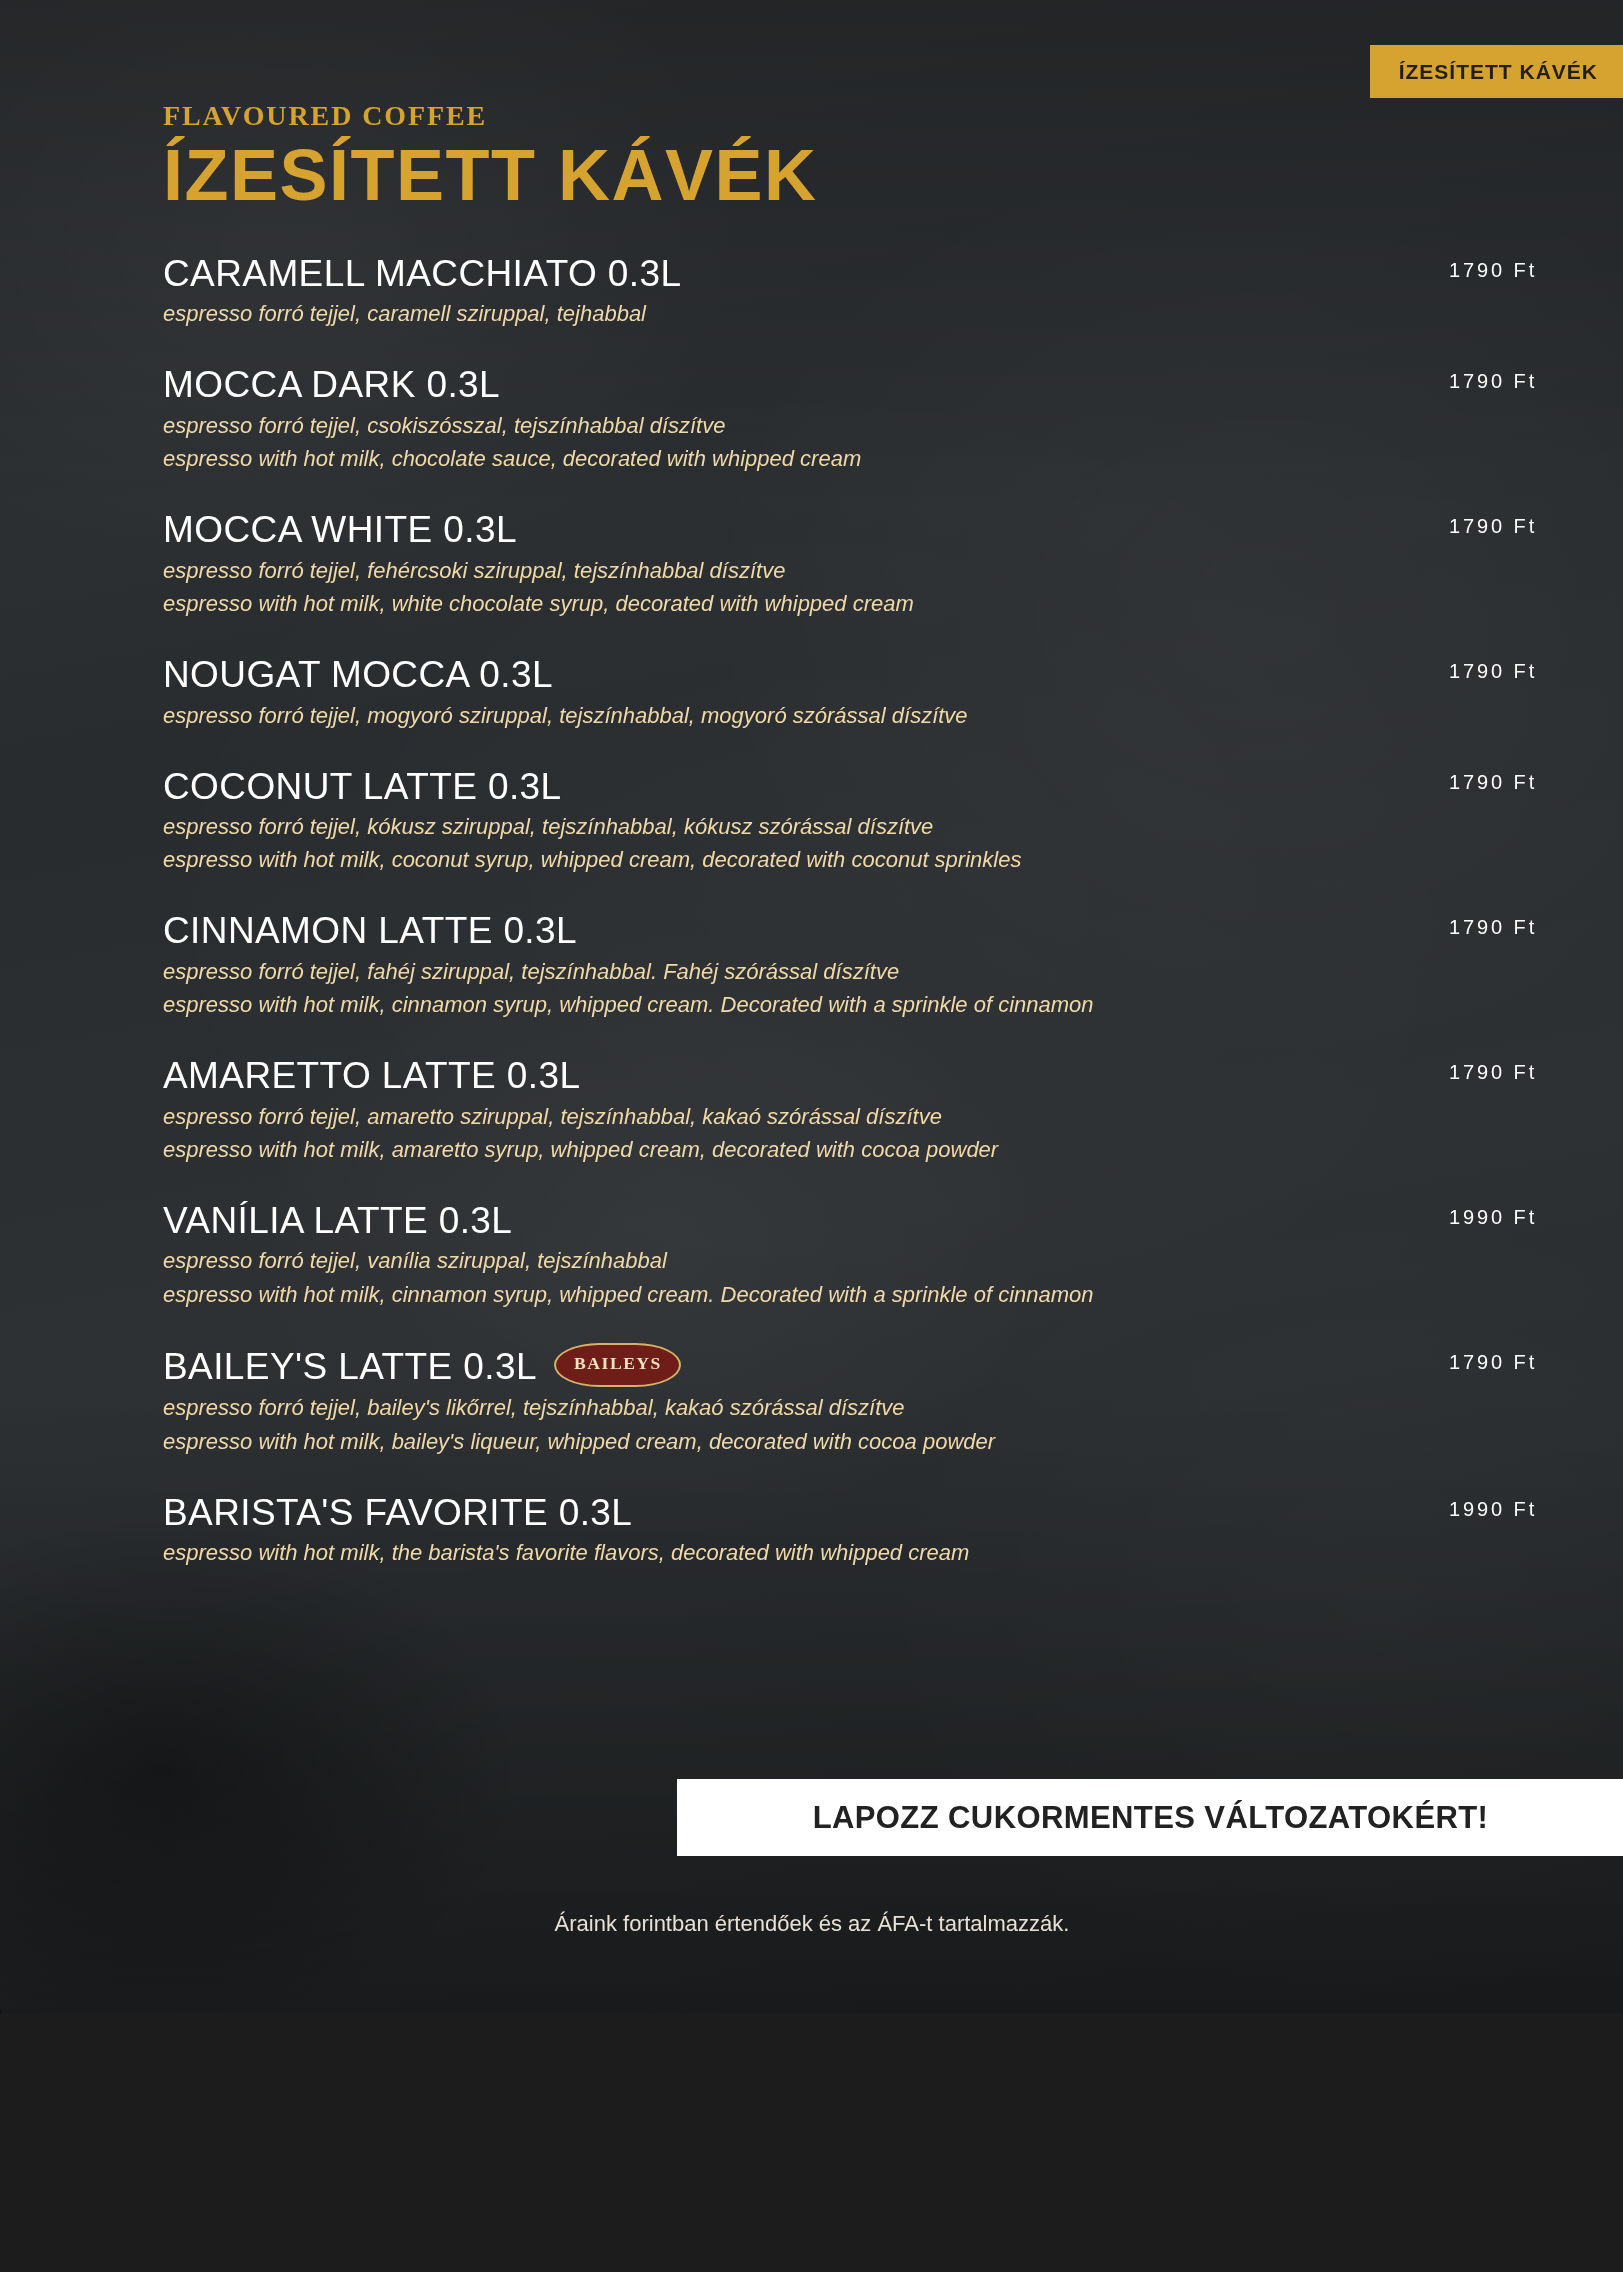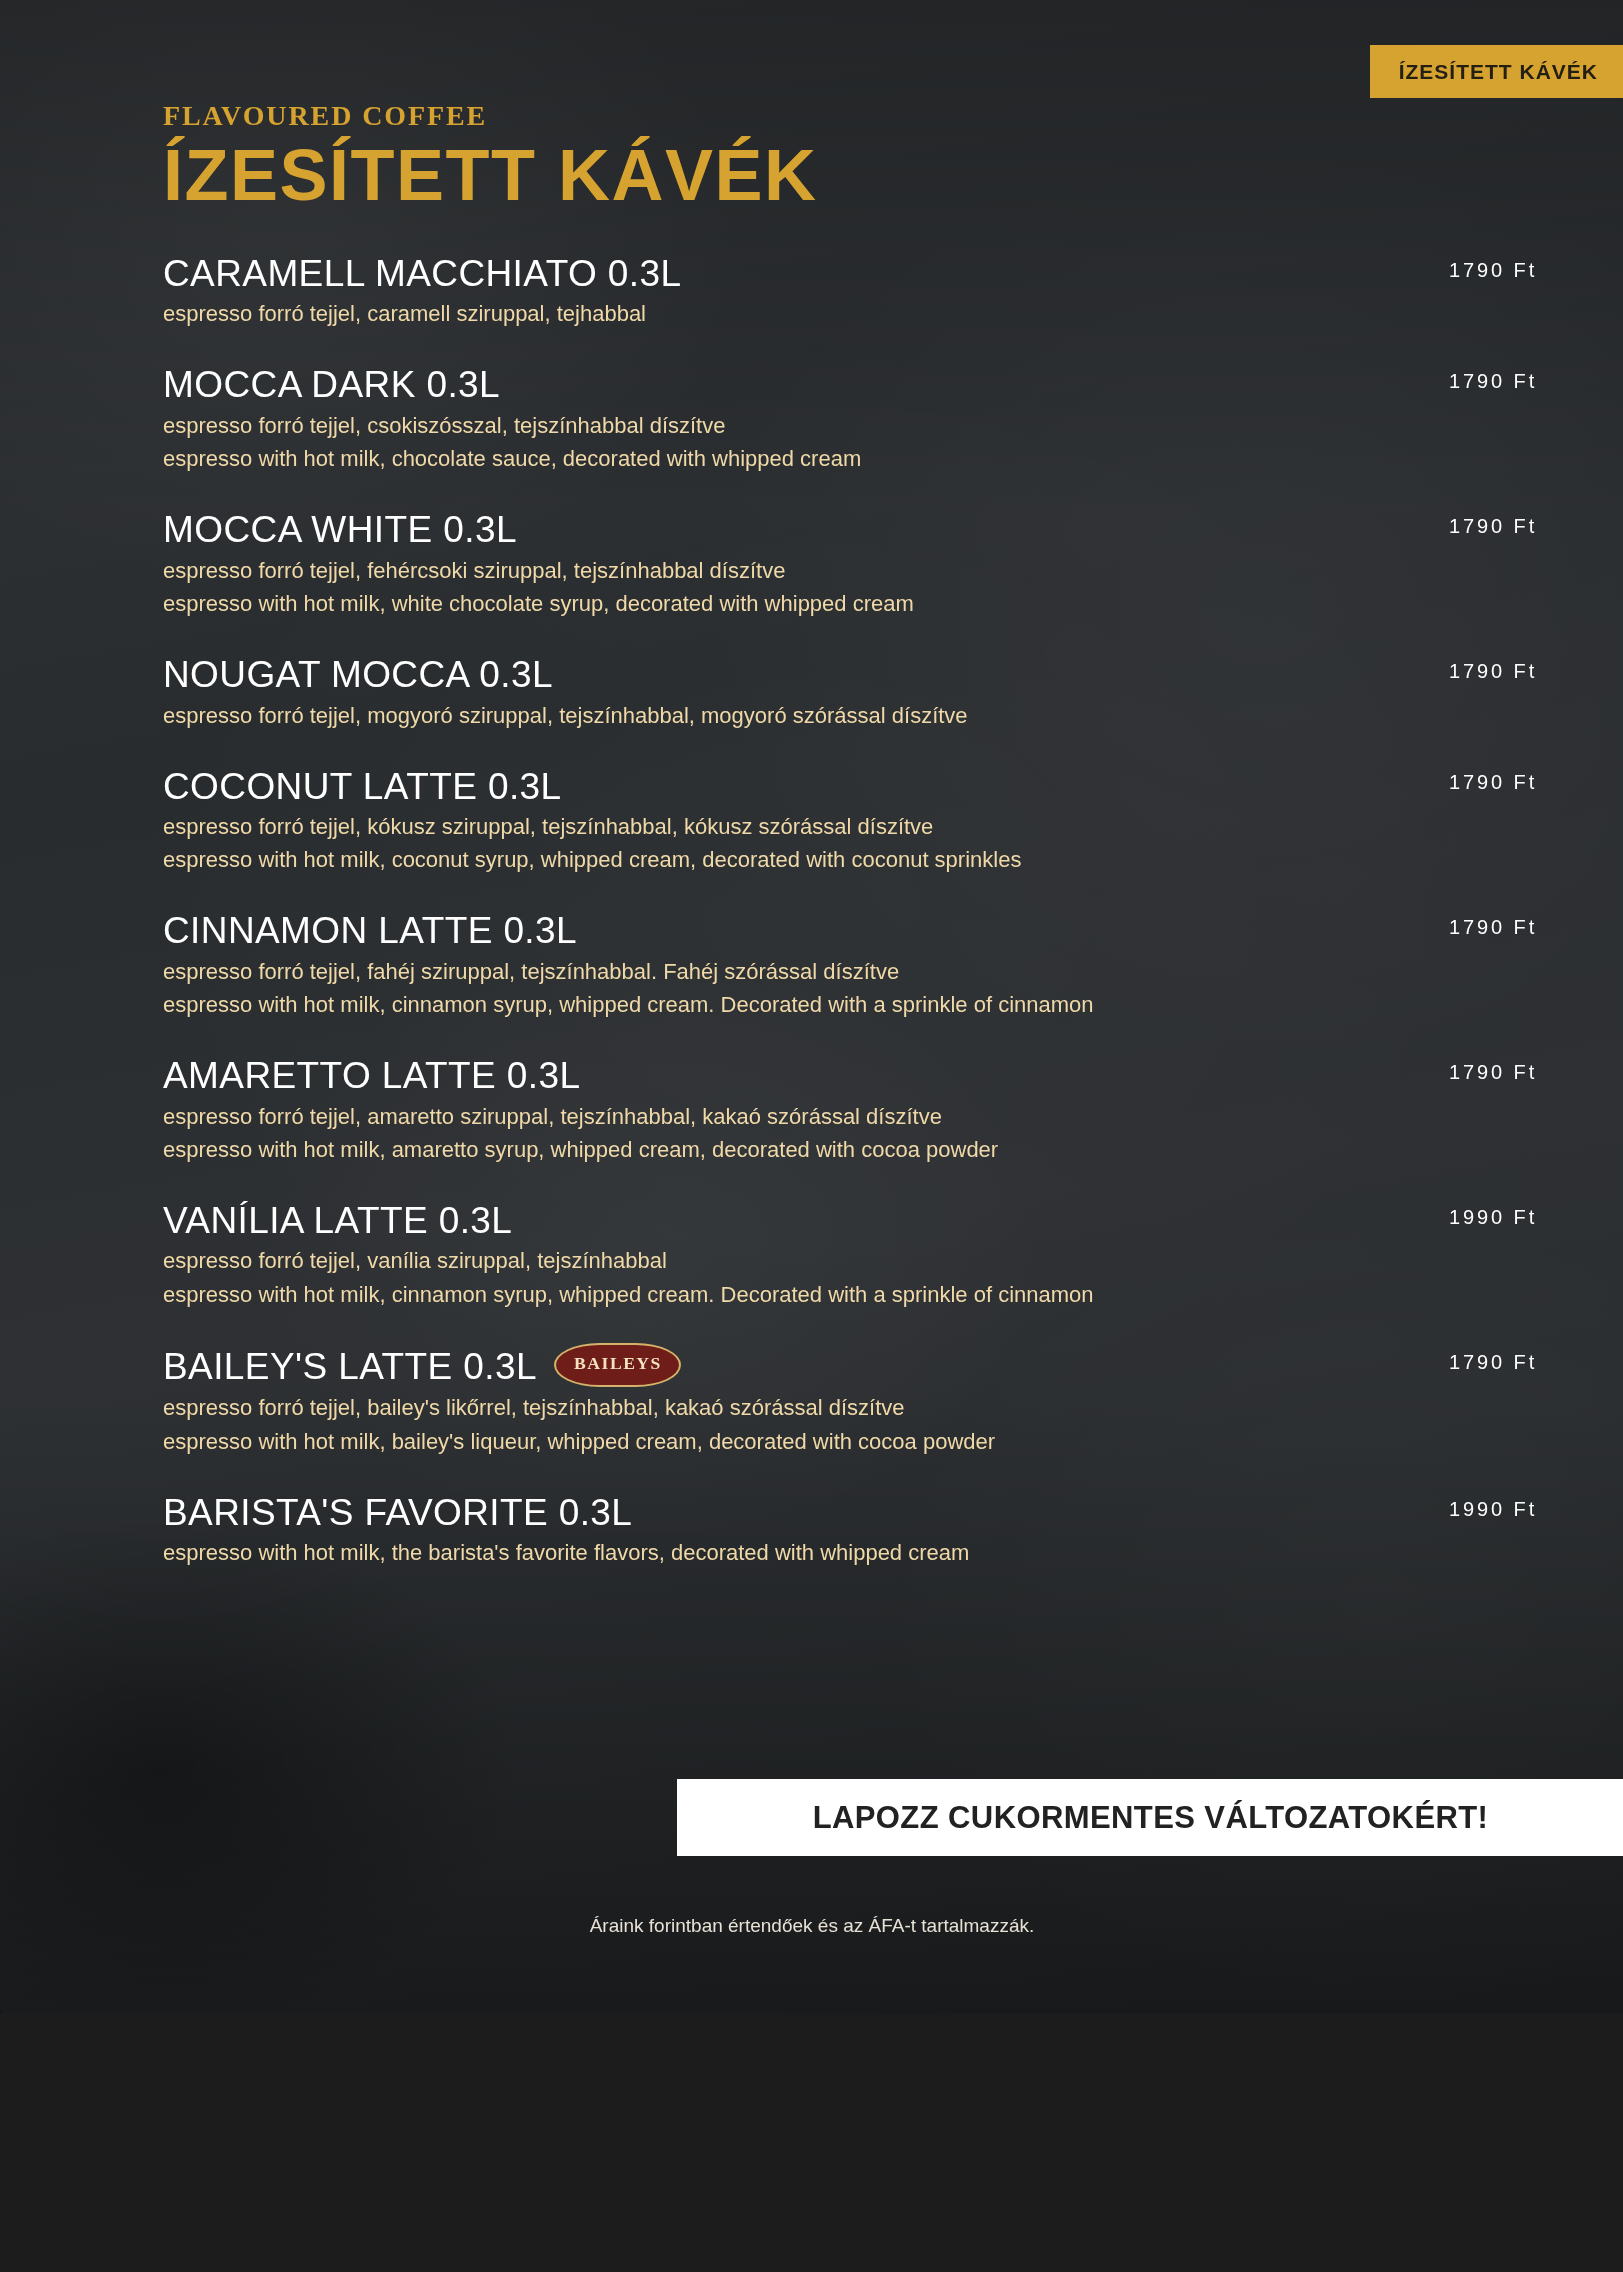--- a/index.html
+++ b/index.html
@@ -100,20 +100,21 @@
   .item-price {
     color: #ffffff;
     font-size: 20px;
     letter-spacing: 2.9px;
     white-space: nowrap;
     padding-top: 5.9px;
     padding-right: 2.9px;
   }
   .item-desc {
     color: #f0d9a8;
+    font-style: italic;
     font-size: 22px;
     line-height: 1.32;
     margin-top: 4.4px;
     max-width: 1318px;
   }
   .item-desc.en { color: #f0d9a8; }
 
   .name-row { display: flex; align-items: center; gap: 17.6px; }
 
   
@@ -154,21 +155,21 @@
     text-align: center;
     padding: 20.5px 22px;
     z-index: 5;
   }
   .footnote {
     position: absolute;
     left: 0; right: 0;
     bottom: 76px;
     text-align: center;
     color: #e8e2d6;
-    font-size: 19px;
+    font-size: 22px;
     z-index: 5;
   }
 </style>
 </head>
 <body>
 
 <div class="page">
 
   <div class="corner-tab">ÍZESÍTETT KÁVÉK</div>
 

